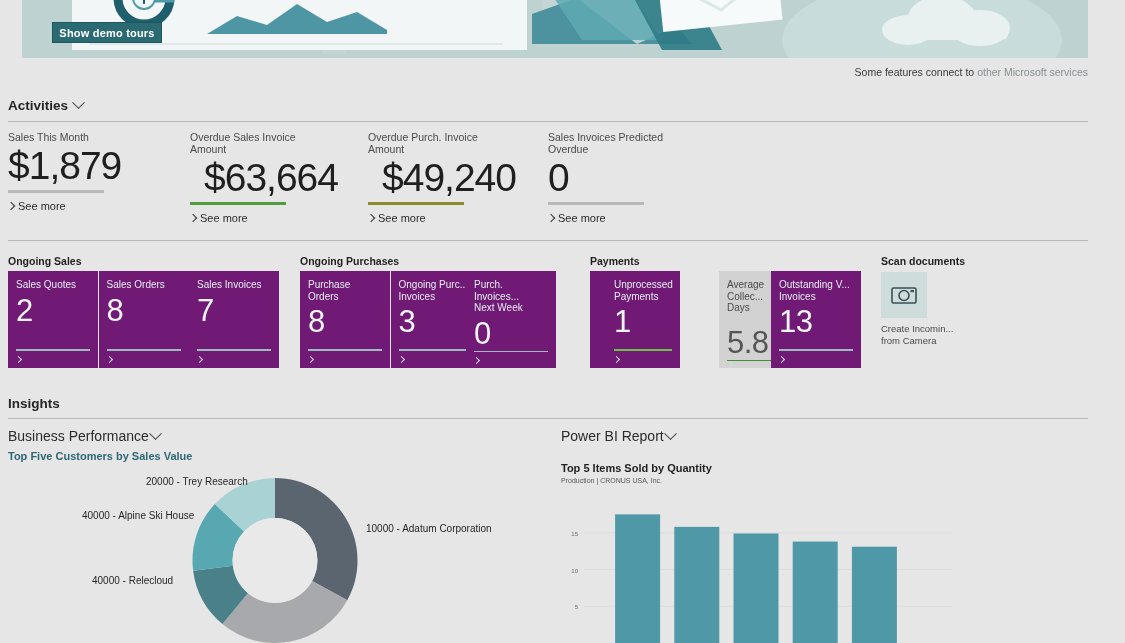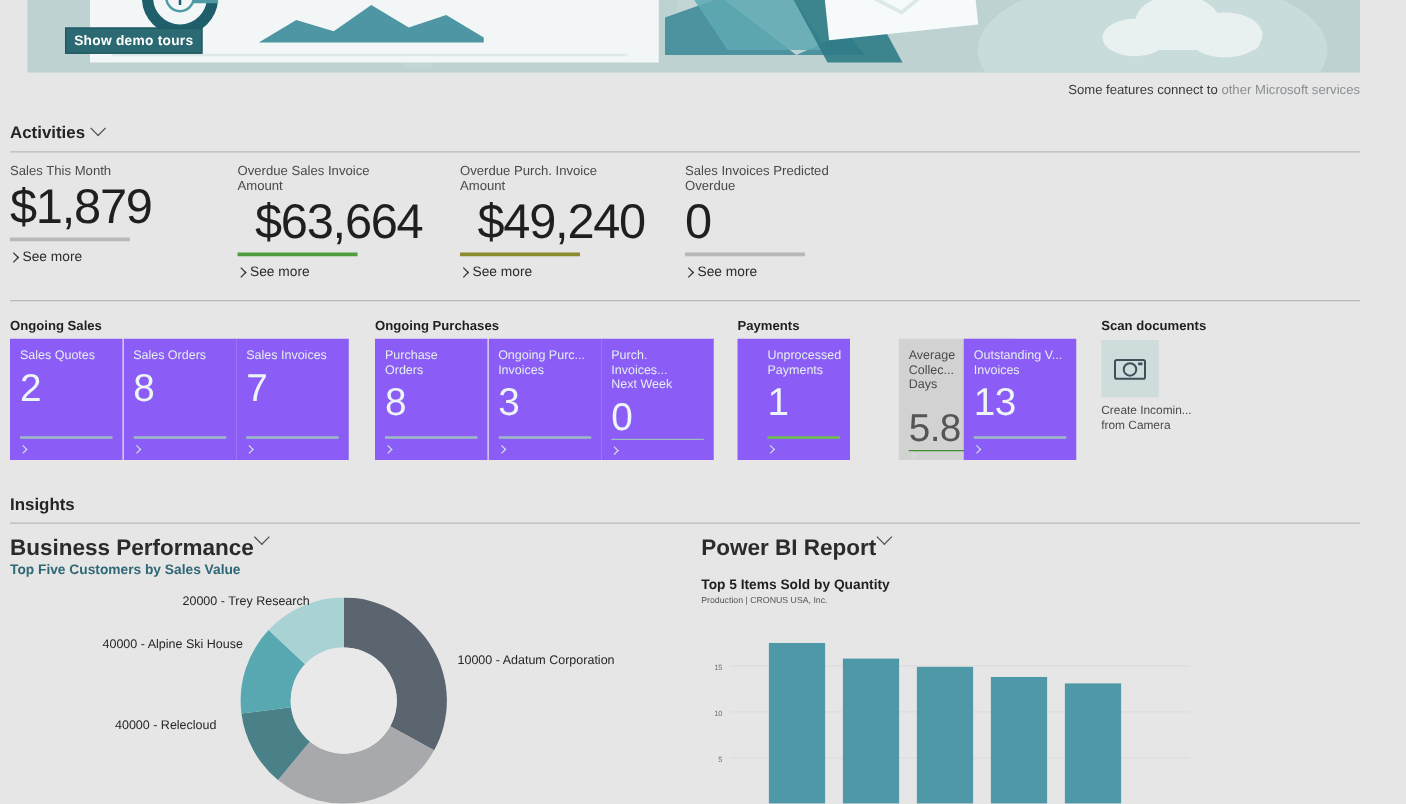--- a/index.html
+++ b/index.html
@@ -69,21 +69,21 @@
     transform: rotate(45deg); margin-right: 2px;
   }
 
   
   .grouplabel {
     position: absolute; top: 255px; font-size: 10.5px;
     font-weight: bold; color: #1f1f1f;
   }
   .tile {
     position: absolute; top: 271px; width: 90px; height: 97px;
-    background: #8b5cf6; padding: 8px 8px 0 8px;
+    background: #701a75; padding: 8px 8px 0 8px;
     display: flex; flex-direction: column; cursor: pointer;
   }
   .tile.light { background: #d2d2d2; }
   .tile-title {
     font-size: 10px; color: #e4eef0; line-height: 11.5px;
     white-space: pre-line;
   }
   .tile.light .tile-title { color: #4a4a4a; }
   .tile-num {
     font-size: 31px; font-weight: 300; color: #eef5f6;
@@ -107,22 +107,22 @@
     background: #cfdcdc; display: flex; align-items: center; justify-content: center;
     cursor: pointer;
   }
   .scan-cap {
     position: absolute; left: 881px; top: 323px; width: 85px;
     font-size: 9.5px; color: #4a4a4a; line-height: 11.5px; white-space: pre-line;
   }
 
   
   .panel-title {
-    position: absolute; font-size: 18px; color: #2b2b2b; font-weight: 700;
-    display: flex; 
+    position: absolute; font-size: 14px; color: #2b2b2b; font-weight: 400;
+    display: flex; align-items: center;
   }
   .chart-title {
     position: absolute; font-size: 11px; font-weight: bold;
   }
   .chart-sub {
     position: absolute; font-size: 7px; color: #555;
   }
   .donut-label {
     position: absolute; font-size: 10px; color: #262626; white-space: nowrap;
   }
@@ -271,21 +271,21 @@
     </div>
     <div class="tile" style="left: 390.5px;">
       <div class="tile-title">Ongoing Purc...
 Invoices</div>
       <div class="tile-num">3</div>
       <div class="tile-bar" style="background: rgb(157, 188, 194);"></div>
       <div class="tile-arr">
         <i></i>
       </div>
     </div>
-    <div class="tile" style="left: 481px;">
+    <div class="tile" style="left: 466px;">
       <div class="tile-title">Purch. Invoices...
 Next Week</div>
       <div class="tile-num">0</div>
       <div class="tile-bar" style="background: rgb(157, 188, 194);"></div>
       <div class="tile-arr">
         <i></i>
       </div>
     </div>
     <div class="grouplabel" style="left: 590px;">Payments</div>
     <div class="tile" style="left: 590px; padding-left: 24px;">

